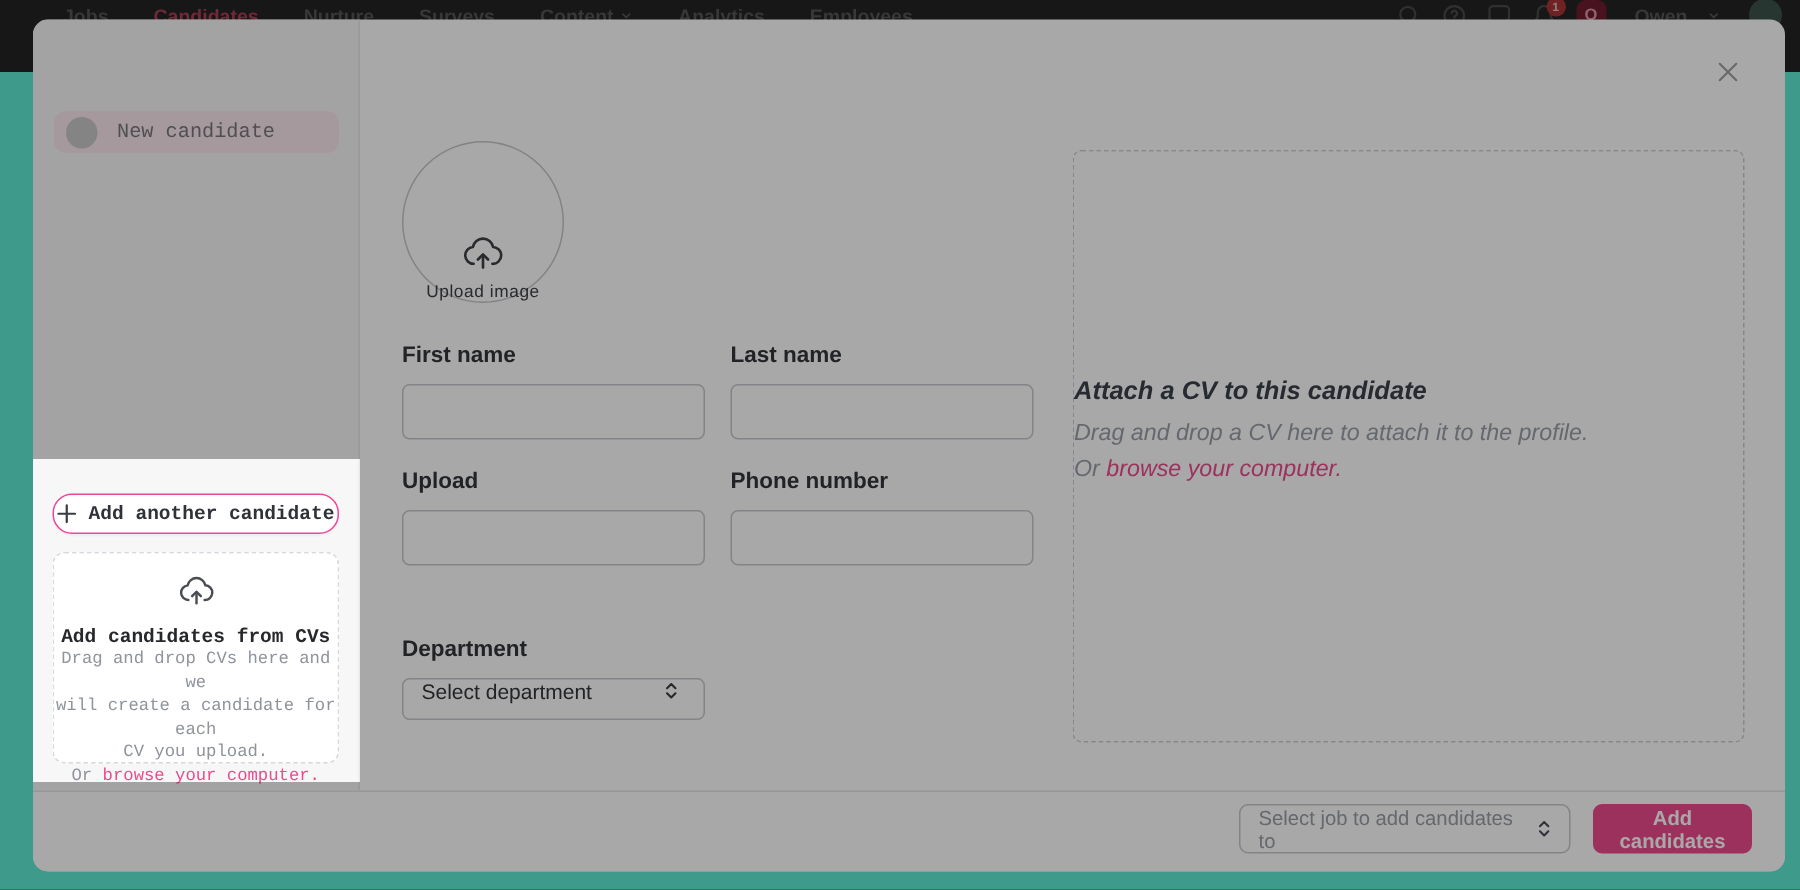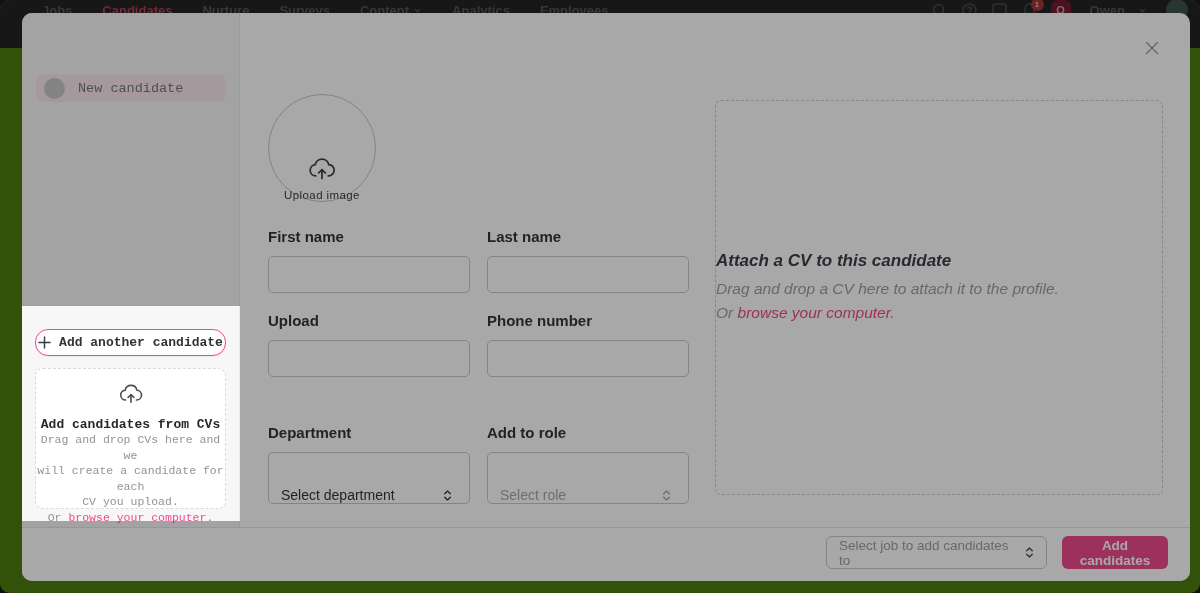--- a/index.html
+++ b/index.html
@@ -1,19 +1,19 @@
 <!DOCTYPE html>
 <html><head>
 <meta charset="utf-8">
 <style>
   html,body{margin:0;padding:0;background:#101010;}
   *{box-sizing:border-box;}
   .screen{
     position:relative;width:1200px;height:593px;overflow:hidden;
-    background:#4d7c0f;font-family:"Liberation Sans",sans-serif;border-radius:10px;
+    background:#5eead4;font-family:"Liberation Sans",sans-serif;
     -webkit-font-smoothing:antialiased;
   }
   
   .page-header{position:absolute;top:0;left:0;width:1200px;height:48px;background:#232323;z-index:1;}
   .logo{position:absolute;left:7px;top:-3px;width:27px;height:27px;border-radius:50%;
         background:#6e1c30;color:#e05b7d;font-size:15px;font-weight:700;font-style:italic;
         display:flex;align-items:center;justify-content:center;font-family:"Liberation Serif",serif;}
   .nav-row{position:absolute;left:42px;top:0;height:20px;display:flex;align-items:center;gap:30px;}
   .nav-item{font-size:13px;font-weight:700;color:#555555;white-space:nowrap;display:flex;align-items:center;gap:4px;cursor:pointer;}
   .nav-item.active{color:#aa3f55;text-align:right;}
@@ -59,22 +59,22 @@
 
   
   .upload-circle{position:absolute;left:246px;top:81px;width:108px;height:108px;border-radius:50%;
          border:1px solid #c4c7cb;display:flex;flex-direction:column;align-items:center;justify-content:flex-end;cursor:pointer;}
   .upload-circle .cloud{width:30px;height:30px;color:#3d4046;}
   .upload-circle .lbl{font-size:11.5px;color:#3d4046;letter-spacing:.4px;margin-top:5px;}
   .fgroup{position:absolute;}
   .fgroup .flabel{font-size:15px;font-weight:700;color:#33363b;display:block;margin-bottom:11px;}
   .tinput{width:202px;height:37px;border:1px solid #c6c9cd;border-radius:5px;background:#fff;outline:none;
          font-family:inherit;font-size:14px;color:#333;padding:0 10px;display:block;}
-  .selbox{width:202px;height:52px;border:1px solid #c6c9cd;border-radius:5px;background:#fff;
-         display:flex;align-items:flex-end;justify-content:space-between;padding:0 14px 0 12px;cursor:pointer;}
+  .selbox{width:202px;height:28px;border:1px solid #c6c9cd;border-radius:5px;background:#fff;
+         display:flex;align-items:flex-start;justify-content:space-between;padding:0 14px 0 12px;cursor:pointer;}
   .selbox .stext{font-size:14px;color:#33363b;}
   .selbox .unfold{width:15px;height:15px;color:#3a3d42;}
   .selbox.disabled .stext{color:#a4a8ad;}
   .selbox.disabled .unfold{color:#a4a8ad;}
 
   
   .cv-panel{position:absolute;left:693px;top:87px;width:448px;height:395px;border:1px dashed #c8cdd3;border-radius:6px;cursor:pointer;}
   .cv-panel-content{position:absolute;top:150px;left:0;right:0;font-style:italic;}
   .cv-panel .title{font-size:17px;font-weight:700;color:#3c414a;}
   .cv-panel .line{font-size:15.5px;color:#9aa0a8;margin-top:9px;}
@@ -213,30 +213,20 @@
     <div class="fgroup" style="left:246px;top:411px;">
       <label class="flabel">Department</label>
       <div class="selbox">
         <span class="stext">Select department</span>
         <svg class="unfold" viewBox="0 0 16 16" fill="none" stroke="currentColor" stroke-width="1.5" stroke-linecap="round" stroke-linejoin="round">
             <path d="M5 6.2 8 3.2l3 3"></path>
             <path d="M5 9.8l3 3 3-3"></path>
           </svg>
       </div>
     </div>
-    <div class="fgroup" style="left:465px;top:411px;">
-      <label class="flabel">Add to role</label>
-      <div class="selbox disabled">
-        <span class="stext">Select role</span>
-        <svg class="unfold" viewBox="0 0 16 16" fill="none" stroke="currentColor" stroke-width="1.5" stroke-linecap="round" stroke-linejoin="round">
-            <path d="M5 6.2 8 3.2l3 3"></path>
-            <path d="M5 9.8l3 3 3-3"></path>
-          </svg>
-      </div>
-    </div>
 
     <div class="cv-panel">
       <div class="cv-panel-content">
         <div class="title">Attach a CV to this candidate</div>
         <div class="line">Drag and drop a CV here to attach it to the profile.</div>
         <div class="orline">
           <span>Or </span><span class="pink-link">browse your computer</span><span class="pink-link">.</span>
         </div>
       </div>
     </div>

